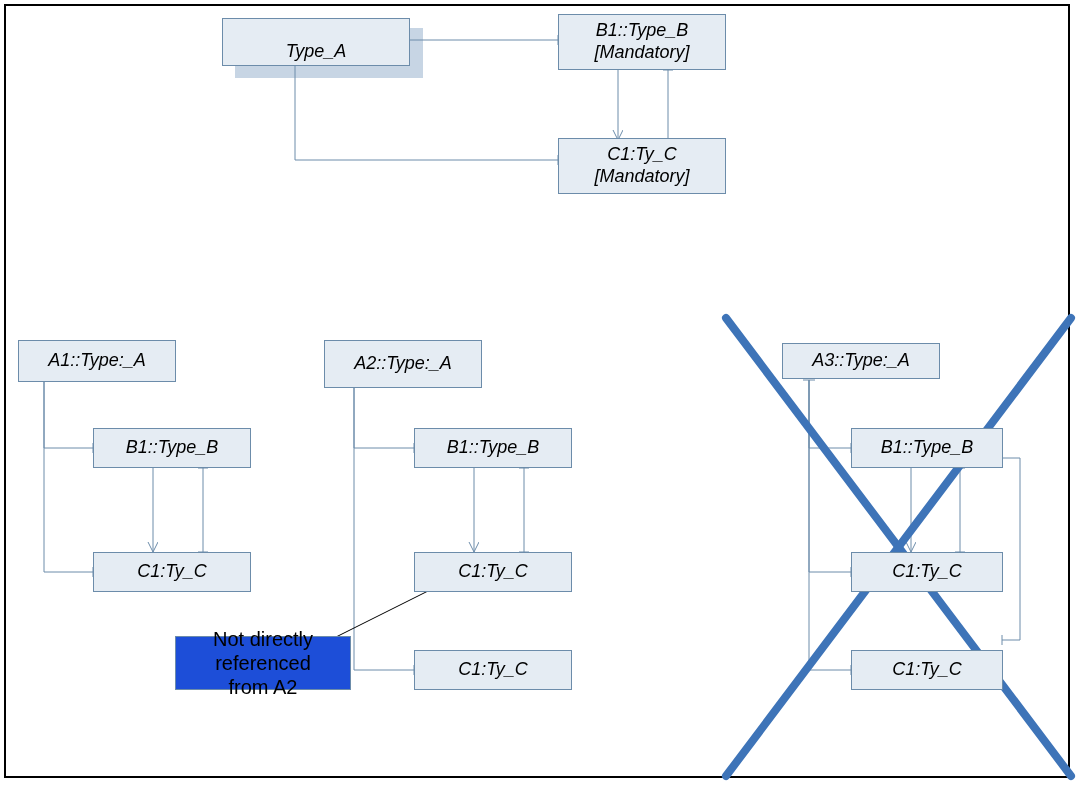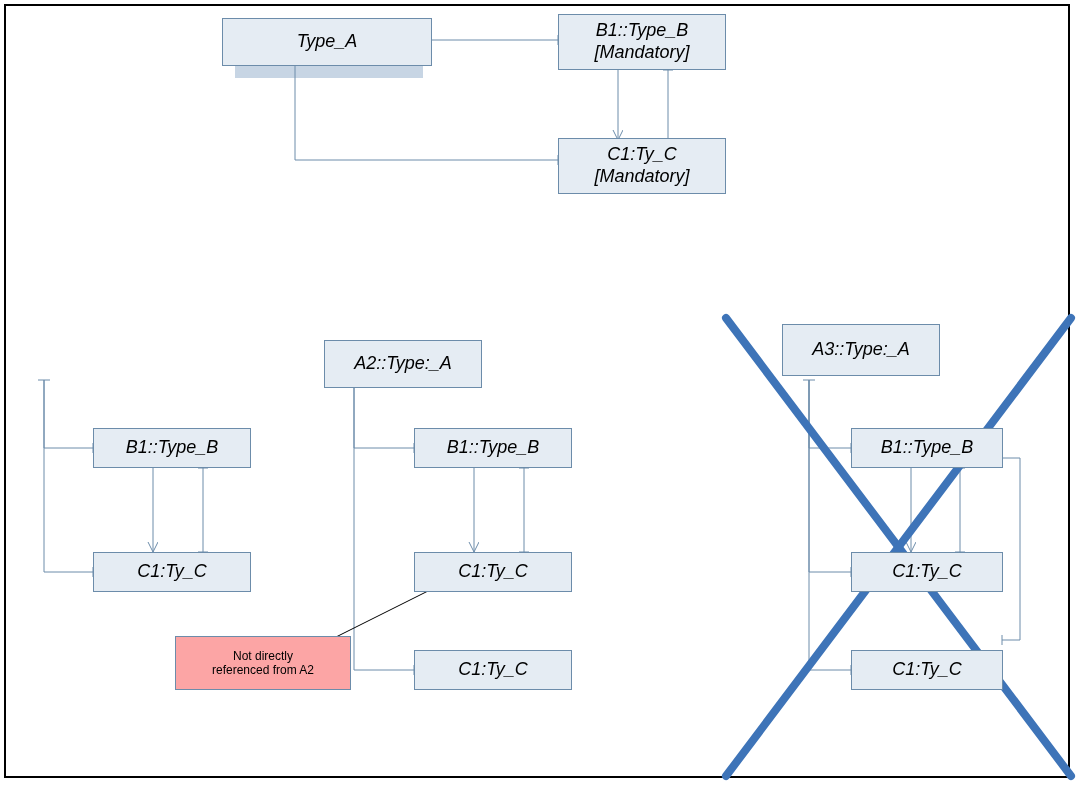--- a/index.html
+++ b/index.html
@@ -45,28 +45,28 @@
     color: #000;
     padding: 2px 4px;
     white-space: pre-line;
     font-style: italic;
   }
   .node.italic {
     font-style: italic;
   }
   .note {
     position: absolute;
-    background: #fca5a5;
+    background: #1d4ed8;
     border: 1px solid #6c8caa;
     box-sizing: border-box;
     display: flex;
     align-items: center;
     justify-content: center;
     text-align: center;
-    font-size: 12px;
+    font-size: 20px;
     line-height: 1.2;
     color: #000;
     padding: 4px 21px;
     white-space: pre-line;
   }
   .shadow {
     position: absolute;
     background: #c7d5e4;
   }
   .bigX line {
@@ -132,44 +132,45 @@
 
     <polyline points="1002,458 1020,458 1020,640 1002,640" fill="none" stroke="#6c8caa" stroke-width="1" marker-start="url(#tick)" marker-end="url(#tick)"></polyline>
     <line x1="960" y1="468" x2="960" y2="552" stroke="#6c8caa" stroke-width="1" marker-start="url(#tick)" marker-end="url(#tick)"></line>
 
     <g class="bigX">
       <line x1="726" y1="318" x2="1071" y2="776"></line>
       <line x1="1071" y1="318" x2="726" y2="776"></line>
     </g>
   </svg>
 
-  <div class="node italic" style="left:222px; top:18px; width:210px; height:48px;"><span>Type_A</span></div>
+  <div class="node italic" style="left:222px; top:18px; width:188px; height:48px;align-items:flex-end;"><span>Type_A</span></div>
 
   <div class="node" style="left:558px; top:14px; width:168px; height:56px;"><span>B1::Type_B
 [Mandatory]</span></div>
 
   <div class="node" style="left:558px; top:138px; width:168px; height:56px;"><span>C1:Ty_C
 [Mandatory]</span></div>
 
+  <div class="node" style="left:18px; top:340px; width:158px; height:42px;"><span>A1::Type:_A</span></div>
 
   <div class="node" style="left:93px; top:428px; width:158px; height:40px;"><span>B1::Type_B</span></div>
 
   <div class="node" style="left:93px; top:552px; width:158px; height:40px;"><span>C1:Ty_C</span></div>
 
   <div class="node" style="left:324px; top:340px; width:158px; height:48px;"><span>A2::Type:_A</span></div>
 
   <div class="node" style="left:414px; top:428px; width:158px; height:40px;"><span>B1::Type_B</span></div>
 
   <div class="node" style="left:414px; top:552px; width:158px; height:40px;"><span>C1:Ty_C</span></div>
 
   <div class="node" style="left:414px; top:650px; width:158px; height:40px;"><span>C1:Ty_C</span></div>
 
   <div class="note" style="left:175px; top:636px; width:176px; height:54px;"><span>Not directly
 referenced from A2</span></div>
 
-  <div class="node" style="left:782px; top:324px; width:158px; height:52px;"><span>A3::Type:_A</span></div>
+  <div class="node" style="left:782px; top:343px; width:158px; height:36px;"><span>A3::Type:_A</span></div>
 
   <div class="node" style="left:851px; top:428px; width:152px; height:40px;"><span>B1::Type_B</span></div>
 
   <div class="node" style="left:851px; top:552px; width:152px; height:40px;"><span>C1:Ty_C</span></div>
 
   <div class="node" style="left:851px; top:650px; width:152px; height:40px;"><span>C1:Ty_C</span></div>
 </div>
 
 </body></html>

